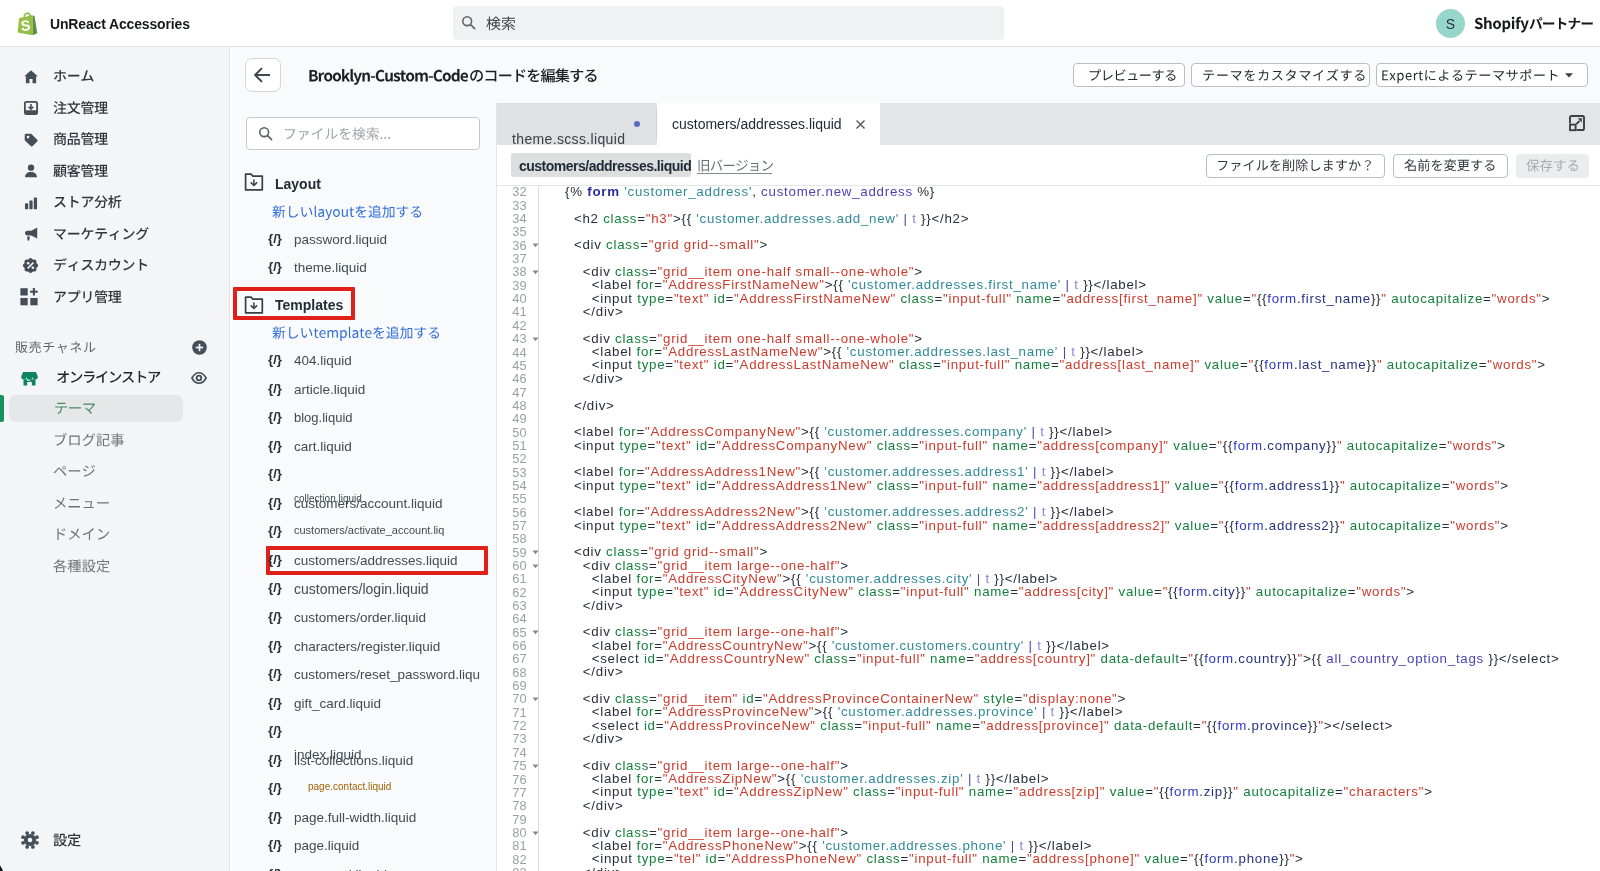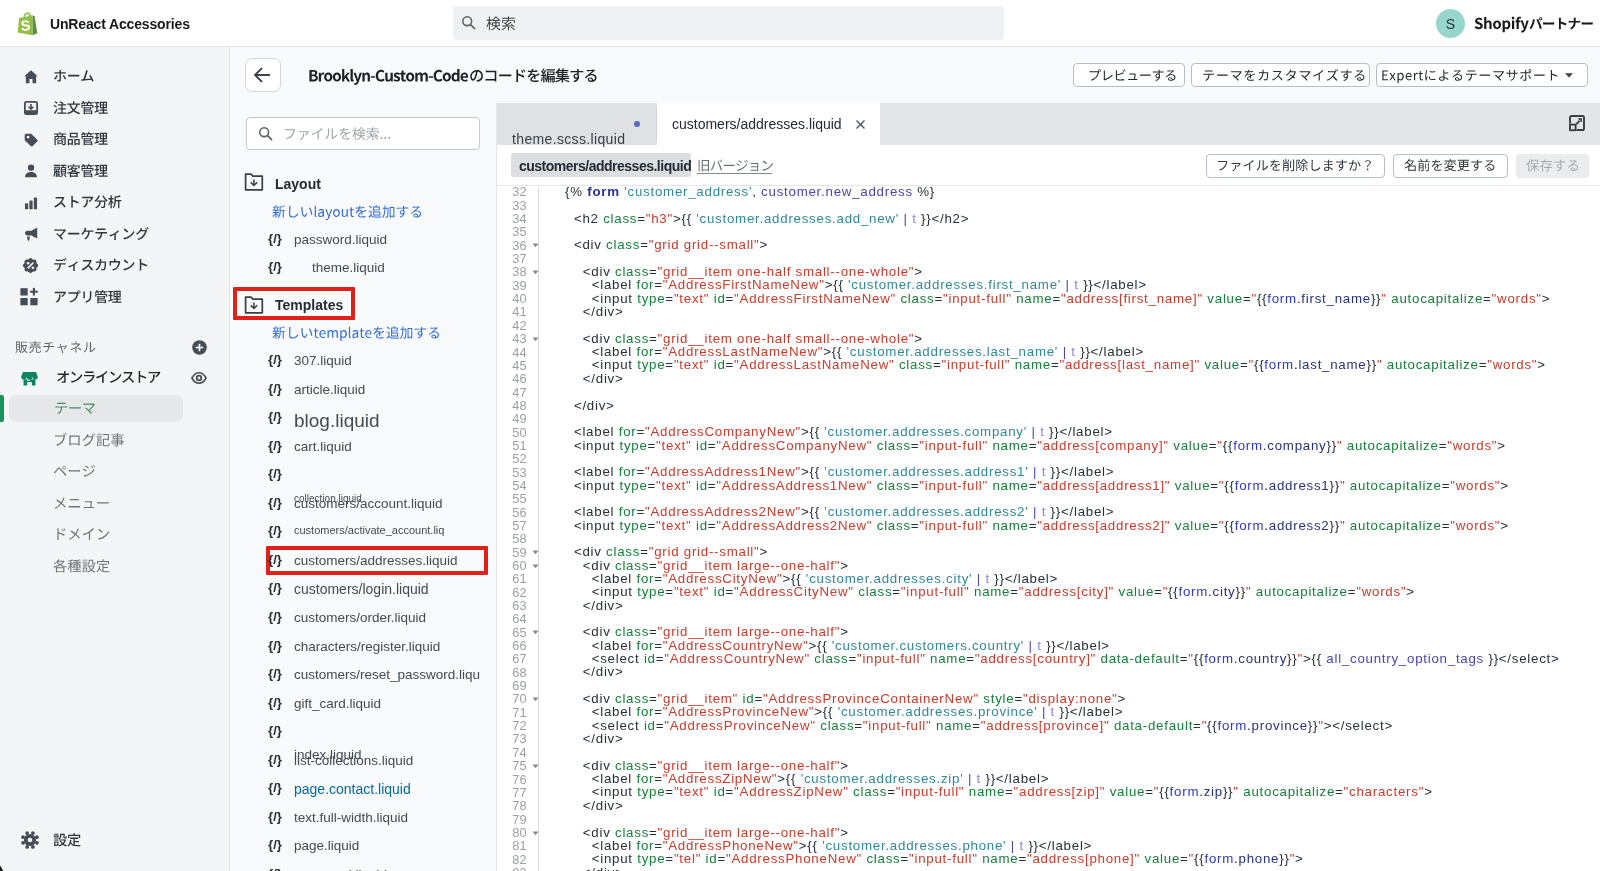--- a/index.html
+++ b/index.html
@@ -159,27 +159,27 @@
 <line x1="9.9" y1="7.6" x2="9.9" y2="13.2" stroke="#373f47" stroke-width="1.5"></line>
 <path d="M6.7 10.4 L9.9 13.5 L13.1 10.4" fill="none" stroke="#373f47" stroke-width="1.5" stroke-linejoin="round"></path>
     </svg>
     <div class="txt" style="left:275px;top:176px;font-size:14px;font-weight:bold;color:#212b36">Layout</div>
     <div class="txt" style="left:275px;top:296.5px;font-size:14px;font-weight:bold;color:#212b36">Templates</div>
     <div class="ab" style="left:233px;top:287px;width:122px;height:33px;border:4px solid #e0211a;border-radius:1px"></div>
     <div class="ab" style="left:266px;top:546px;width:222px;height:29px;border:4px solid #e0211a;border-radius:1px"></div>
     <div class="txt" style="left:268px;top:230.5px;font-size:13.2px;font-weight:bold;color:#252c33">{/}</div>
     <div class="txt" style="left:294px;top:231.5px;font-size:13.5px;color:#414b54;width:200px;overflow:hidden">password.liquid</div>
     <div class="txt" style="left:268px;top:259.0px;font-size:13.2px;font-weight:bold;color:#252c33">{/}</div>
-    <div class="txt" style="left:312px;top:260.0px;font-size:13.5px;color:#414b54;width:200px;overflow:hidden">theme.liquid</div>
+    <div class="txt" style="left:294px;top:260.0px;font-size:13.5px;color:#414b54;width:200px;overflow:hidden">theme.liquid</div>
     <div class="txt" style="left:268px;top:352.0px;font-size:13.2px;font-weight:bold;color:#252c33">{/}</div>
-    <div class="txt" style="left:294px;top:353.0px;font-size:13.5px;color:#414b54;width:200px;overflow:hidden">307.liquid</div>
+    <div class="txt" style="left:294px;top:353.0px;font-size:13.5px;color:#414b54;width:200px;overflow:hidden">404.liquid</div>
     <div class="txt" style="left:268px;top:380.55px;font-size:13.2px;font-weight:bold;color:#252c33">{/}</div>
     <div class="txt" style="left:294px;top:381.55px;font-size:13.5px;color:#414b54;width:200px;overflow:hidden">article.liquid</div>
     <div class="txt" style="left:268px;top:409.1px;font-size:13.2px;font-weight:bold;color:#252c33">{/}</div>
-    <div class="txt" style="left:294px;top:410.1px;font-size:19px;color:#414b54;width:200px;overflow:hidden">blog.liquid</div>
+    <div class="txt" style="left:294px;top:410.1px;font-size:13px;color:#414b54;width:200px;overflow:hidden">blog.liquid</div>
     <div class="txt" style="left:268px;top:437.65000000000003px;font-size:13.2px;font-weight:bold;color:#252c33">{/}</div>
     <div class="txt" style="left:294px;top:438.65000000000003px;font-size:13.5px;color:#414b54;width:200px;overflow:hidden">cart.liquid</div>
     <div class="txt" style="left:268px;top:466.20000000000005px;font-size:13.2px;font-weight:bold;color:#252c33">{/}</div>
     <div class="txt" style="left:294px;top:493px;font-size:10px;color:#414b54;width:200px;overflow:hidden">collection.liquid</div>
     <div class="txt" style="left:268px;top:494.75000000000006px;font-size:13.2px;font-weight:bold;color:#252c33">{/}</div>
     <div class="txt" style="left:294px;top:495.75000000000006px;font-size:13.5px;color:#414b54;width:200px;overflow:hidden">customers/account.liquid</div>
     <div class="txt" style="left:268px;top:523.3000000000001px;font-size:13.2px;font-weight:bold;color:#252c33">{/}</div>
     <div class="txt" style="left:294px;top:524px;font-size:11px;color:#414b54;width:200px;overflow:hidden">customers/activate_account.liq</div>
     <div class="txt" style="left:268px;top:551.85px;font-size:13.2px;font-weight:bold;color:#252c33">{/}</div>
     <div class="txt" style="left:294px;top:552.85px;font-size:13.5px;color:#414b54;width:200px;overflow:hidden">customers/addresses.liquid</div>
@@ -191,23 +191,23 @@
     <div class="txt" style="left:294px;top:638.4999999999999px;font-size:13.5px;color:#414b54;width:200px;overflow:hidden">characters/register.liquid</div>
     <div class="txt" style="left:268px;top:666.0499999999998px;font-size:13.2px;font-weight:bold;color:#252c33">{/}</div>
     <div class="txt" style="left:294px;top:667.0499999999998px;font-size:13.5px;color:#414b54;width:200px;overflow:hidden">customers/reset_password.liqu</div>
     <div class="txt" style="left:268px;top:694.5999999999998px;font-size:13.2px;font-weight:bold;color:#252c33">{/}</div>
     <div class="txt" style="left:294px;top:695.5999999999998px;font-size:13.5px;color:#414b54;width:200px;overflow:hidden">gift_card.liquid</div>
     <div class="txt" style="left:268px;top:723.1499999999997px;font-size:13.2px;font-weight:bold;color:#252c33">{/}</div>
     <div class="txt" style="left:294px;top:747px;font-size:13.5px;color:#414b54;width:200px;overflow:hidden">index.liquid</div>
     <div class="txt" style="left:268px;top:751.6999999999997px;font-size:13.2px;font-weight:bold;color:#252c33">{/}</div>
     <div class="txt" style="left:294px;top:752.6999999999997px;font-size:13.5px;color:#414b54;width:200px;overflow:hidden">list-collections.liquid</div>
     <div class="txt" style="left:268px;top:780.2499999999997px;font-size:13.2px;font-weight:bold;color:#252c33">{/}</div>
-    <div class="txt" style="left:294px;top:781.2499999999997px;font-size:14px;color:#0369a1;width:200px;overflow:hidden">page.contact.liquid</div>
+    <div class="txt" style="left:308px;top:781.2499999999997px;font-size:10px;color:#a16207;width:200px;overflow:hidden">page.contact.liquid</div>
     <div class="txt" style="left:268px;top:808.7999999999996px;font-size:13.2px;font-weight:bold;color:#252c33">{/}</div>
-    <div class="txt" style="left:294px;top:809.7999999999996px;font-size:13.5px;color:#414b54;width:200px;overflow:hidden">text.full-width.liquid</div>
+    <div class="txt" style="left:294px;top:809.7999999999996px;font-size:13.5px;color:#414b54;width:200px;overflow:hidden">page.full-width.liquid</div>
     <div class="txt" style="left:268px;top:837.3499999999996px;font-size:13.2px;font-weight:bold;color:#252c33">{/}</div>
     <div class="txt" style="left:294px;top:838.3499999999996px;font-size:13.5px;color:#414b54;width:200px;overflow:hidden">page.liquid</div>
     <div class="txt" style="left:268px;top:865.5px;font-size:13.2px;font-weight:bold;color:#252c33">{/}</div>
     <div class="txt" style="left:294px;top:866.5px;font-size:13.5px;color:#414b54;width:200px;overflow:hidden">password.liquid</div>
     <pre class="ab" style="left:497px;top:185.4px;width:29.5px;text-align:right;font-size:12.8px;line-height:13.35px;color:#9da0a3">32
 33
 34
 35
 36
 37

